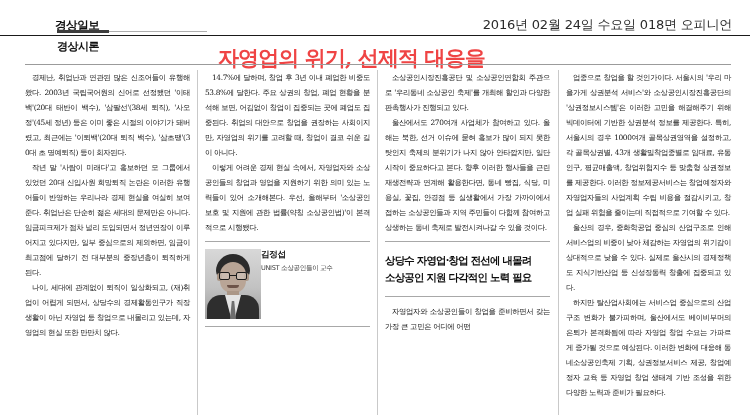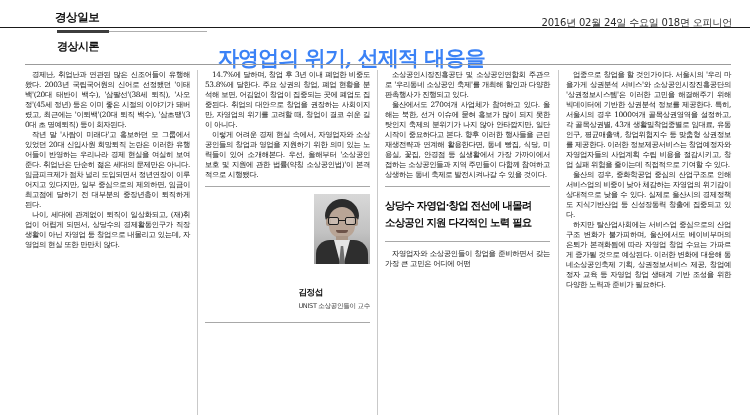--- a/index.html
+++ b/index.html
@@ -14,41 +14,41 @@
     overflow: hidden;
     font-family: "DejaVu Sans", "Liberation Sans", sans-serif;
     color: #111111;
     position: relative;
   }
 
   
   .masthead {
     position: absolute;
     left: 0;
-    top: 8px;
+    top: 16px;
     width: 750px;
     height: 19px;
     border-bottom: 1px solid #1a1a1a;
   }
   .masthead-name {
     position: absolute;
     left: 55px;
     top: 2px;
     font-size: 11.5px;
     font-weight: bold;
     letter-spacing: -0.4px;
     color: #111111;
   }
 
   
   .dateline {
     position: absolute;
     right: 18px;
     top: 16px;
-    font-size: 10px;
+    font-size: 13px;
     letter-spacing: -0.2px;
     color: #2a2a2a;
     white-space: nowrap;
   }
 
   
   .section-flag {
     position: absolute;
     left: 57px;
     top: 30px;
@@ -84,21 +84,21 @@
 
   
   .headline {
     position: absolute;
     left: 218px;
     top: 30px;
     font-family: "DejaVu Serif", "Liberation Serif", serif;
     font-size: 21px;
     font-weight: bold;
     letter-spacing: -0.9px;
-    color: #3b82f6;
+    color: #ef4444;
     white-space: nowrap;
   }
 
   
   .head-rule {
     position: absolute;
     left: 25px;
     top: 64px;
     width: 706px;
     height: 1px;
@@ -132,21 +132,21 @@
     background: #c9c9c9;
   }
   .col-rule.r1 { left: 172px; }
   .col-rule.r2 { left: 352px; }
   .col-rule.r3 { left: 533px; }
 
   p.body-text {
     margin: 0 0 0 0;
     font-family: "DejaVu Serif", "Liberation Serif", serif;
     font-size: 7.4px;
-    line-height: 10px;
+    line-height: 15px;
     text-align: justify;
     text-indent: 7px;
     letter-spacing: -0.35px;
     color: #131313;
     word-break: break-all;
   }
 
   
   .author-block {
     position: relative;
@@ -160,23 +160,22 @@
     margin-bottom: 7px;
   }
   .author-rule-bottom {
     width: 165px;
     height: 1px;
     background: #a8a8a8;
     margin-top: 7px;
   }
   .author-inner {
     display: flex;
-    align-items: flex-end;
-    gap: 23px;
-    flex-direction: column;
+    align-items: flex-start;
+    gap: 0;
   }
   .author-photo {
     width: 56px;
     height: 70px;
     position: relative;
     overflow: hidden;
     background: linear-gradient(180deg,#d8d8d8 0%,#c2c2c2 55%,#9d9d9d 100%);
     flex: 0 0 auto;
   }
   

